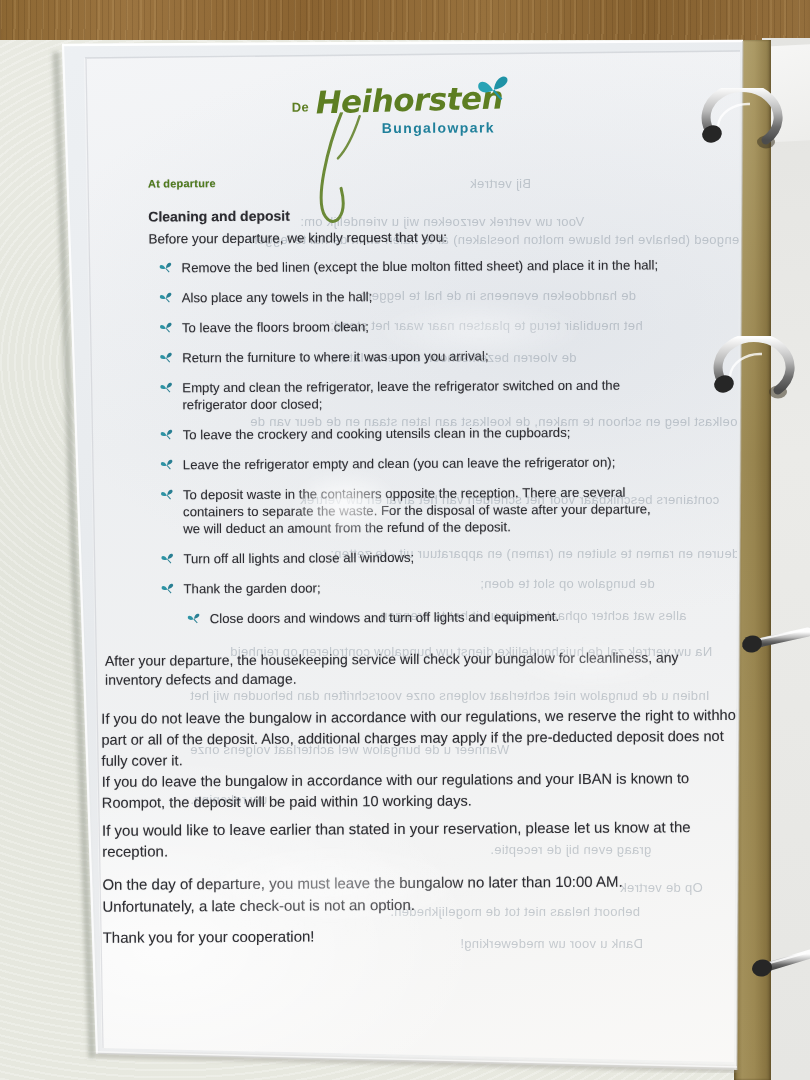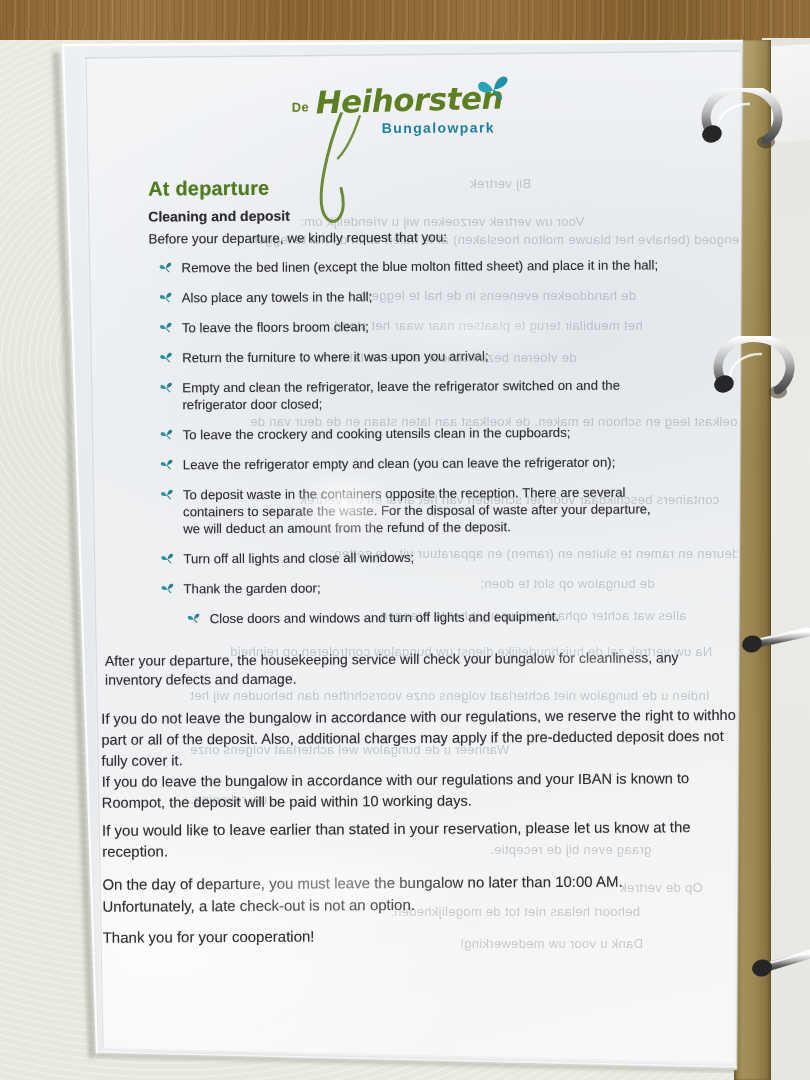--- a/index.html
+++ b/index.html
@@ -77,21 +77,21 @@
   .logo{position:absolute;left:286px;top:84px;width:260px;height:130px;}
   .logo-de{position:absolute;left:8px;top:15px;font-size:13px;font-weight:bold;color:#5d7e22;letter-spacing:.5px;}
   .logo-name{
     position:absolute;left:32px;top:-2px;font-size:31px;font-weight:bold;font-style:italic;
     color:#5d7e22;letter-spacing:-.5px;transform:rotate(-1.2deg);
     font-family:"DejaVu Sans", sans-serif;
   }
   .logo-sub{position:absolute;left:98px;top:36px;font-size:14px;font-weight:bold;color:#20809b;letter-spacing:1.4px;}
   .logo-butterfly{position:absolute;left:192px;top:-10px;}
   .logo-swash{position:absolute;left:24px;top:28px;}
-  .h1{position:absolute;left:150px;top:176px;font-size:20px;font-weight:bold;color:#4f7b1c;letter-spacing:.2px;}
+  .h1{position:absolute;left:150px;top:176px;font-size:11px;font-weight:bold;color:#4f7b1c;letter-spacing:.2px;}
   .h2{position:absolute;left:150px;top:207px;font-size:14px;font-weight:bold;color:#2b2b30;}
   .intro{position:absolute;left:150px;top:230px;font-size:13.5px;}
   ul.bullets{position:absolute;left:160px;top:258px;width:505px;margin:0;padding:0;list-style:none;}
   ul.bullets li{position:relative;padding-left:23px;margin:0 0 13px 0;font-size:13.2px;line-height:17px;}
   ul.bullets li.indented{margin-left:26px;margin-top:8px;}
   .bfly{position:absolute;left:0;top:2px;width:15px;height:13px;}
   .para{position:absolute;white-space:pre-line;}
   .p1{left:104px;top:650px;width:616px;font-size:14px;line-height:19px;}
   .p2{left:100px;top:707px;width:650px;font-size:14.6px;line-height:21px;}
   .p3{left:100px;top:818px;width:648px;font-size:15px;line-height:21px;}

